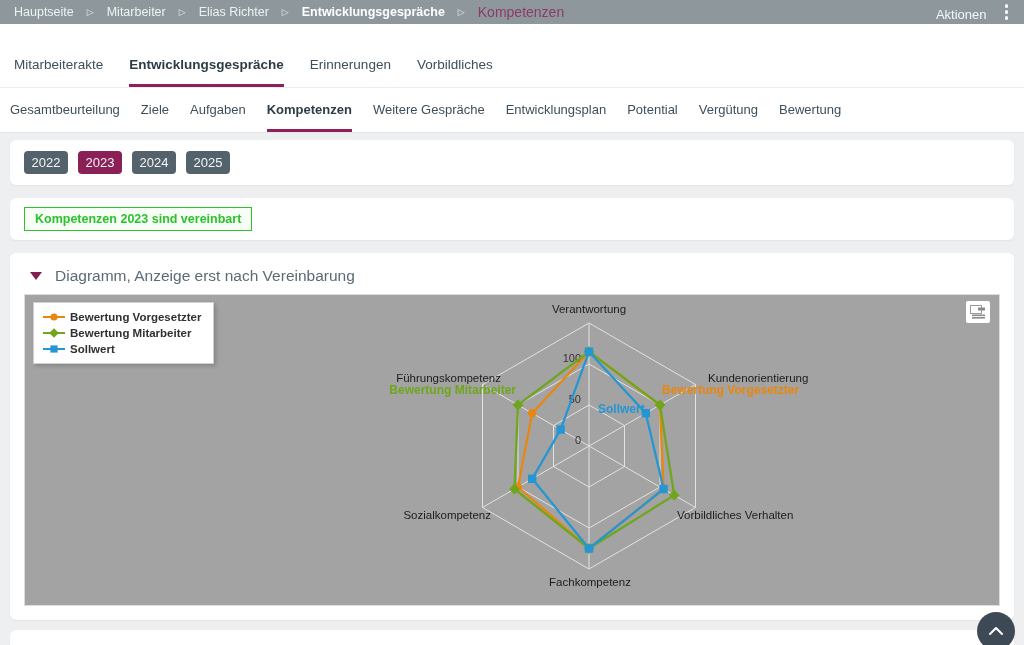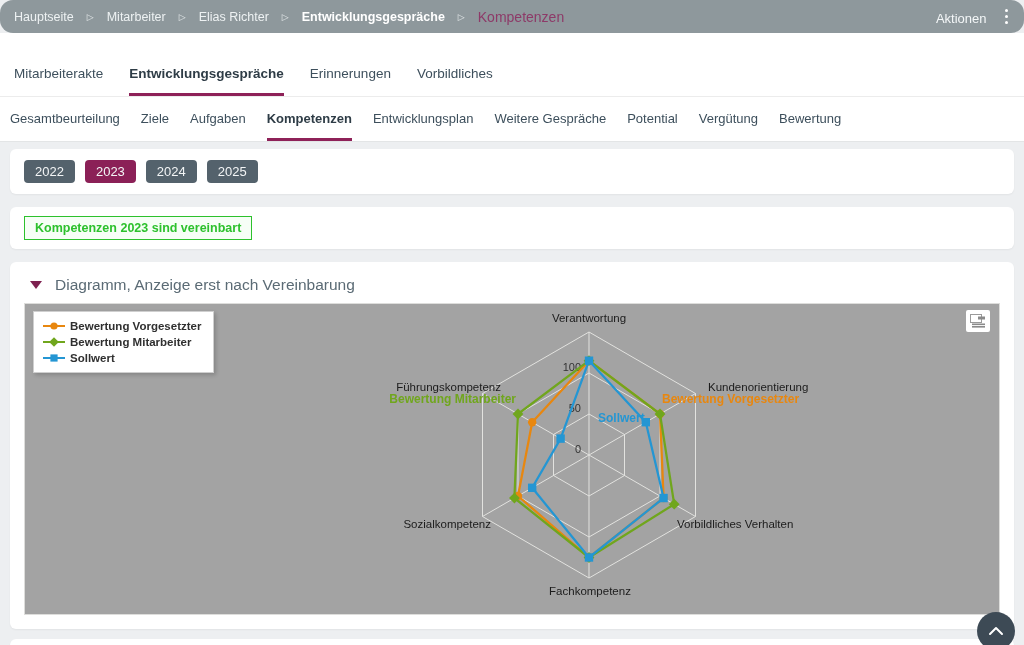--- a/index.html
+++ b/index.html
@@ -1,21 +1,21 @@
 <!DOCTYPE html>
 <html style="--topbar-bg: #8e989c; --accent-magenta: #8e2158; --year-chip-bg: #54626c; --year-chip-active-bg: #8b2057; --badge-green: #2dc12d; --scroll-button-bg: #3d4a55;"><head>
 <meta charset="utf-8">
 <style>
   * { margin:0; padding:0; box-sizing:border-box; }
   html,body { width:1024px; height:645px; overflow:hidden; }
   body { font-family:"Liberation Sans", sans-serif; background:#edeff1; position:relative; }
 
   
-  .topbar { height:33px; background:var(--topbar-bg,#8e989c); display:flex; align-items:center;
-            justify-content:space-between; padding:0 14px;border-radius:13px; }
+  .topbar { height:24px; background:var(--topbar-bg,#8e989c); display:flex; align-items:center;
+            justify-content:space-between; padding:0 14px; }
   .breadcrumbs { display:flex; align-items:center; gap:13px; }
   .crumb { font-size:12.5px; color:#eef2f3; cursor:pointer; }
   .crumb.emphasis { font-weight:bold; color:#ffffff; }
   .crumb.current { color:#8d3a68; font-size:14px; }
   .crumb-sep { font-size:9px; color:rgba(245,248,249,.85); }
   .topbar-right { display:flex; align-items:flex-end; gap:16px; }
   .actions-label { color:#f4f7f8; font-size:13px; cursor:pointer; }
   .kebab { display:flex; flex-direction:column; gap:2.5px; cursor:pointer; padding:2px; }
   .kebab i { width:3.5px; height:3.5px; border-radius:50%; background:#fff; }
 
@@ -23,21 +23,21 @@
   .tabs { background:#fff; display:flex; align-items:flex-end; }
   .tabs-primary { height:64px; padding:0 0 0 14px; gap:26px; border-bottom:1px solid #ececec; }
   .tabs-secondary { height:45px; padding:0 0 0 10px; gap:21px; border-bottom:1px solid #e3e5e6; }
   .tab { font-size:13.5px; color:#3d4f5c; padding-bottom:12px; border-bottom:3px solid transparent; cursor:pointer; white-space:nowrap; }
   .tabs-secondary .tab { font-size:13px; }
   .tab.active { font-weight:bold; color:#2e3c46; border-bottom-color:var(--accent-magenta,#8e2158); }
 
   
   .card { background:#fff; border-radius:6px; margin:0 10px; box-shadow:0 1px 2px rgba(0,0,0,.05); }
   .card-years { margin-top:7px; padding:11px 14px; display:flex; gap:10px; }
-  .chip { min-width:44px; padding:4px 11px; border:none; border-radius:4px; font-family:inherit;
+  .chip { min-width:44px; padding:4px 1px; border:none; border-radius:4px; font-family:inherit;
           background:var(--year-chip-bg,#56646e); color:#f3f5f6; font-size:13px; cursor:pointer; }
   .chip.active { background:var(--year-chip-active-bg,#8b2057); }
   .card-badge { margin-top:13px; padding:9px 14px; }
   .badge { display:inline-block; border:1px solid var(--badge-green,#2dc12d); color:var(--badge-green,#2dc12d);
            background:#f6fef6; border-radius:0; padding:4px 10px; font-size:12.5px; font-weight:bold; }
   .card-diagram { margin-top:13px; padding:10px 14px 14px 14px; }
   .section-header { display:flex; align-items:center; gap:13px; padding:4px 0 9px 6px; cursor:pointer; }
   .caret { width:0; height:0; border-left:6px solid transparent; border-right:6px solid transparent;
            border-top:8px solid #7e2150; }
   .section-title { font-size:15.5px; color:#5b6b75; }
@@ -90,22 +90,22 @@
       <span class="tab">Mitarbeiterakte</span>
       <span class="tab active">Entwicklungsgespräche</span>
       <span class="tab">Erinnerungen</span>
       <span class="tab">Vorbildliches</span>
     </nav>
   <nav class="tabs tabs-secondary" id="tabsSecondary">
       <span class="tab">Gesamtbeurteilung</span>
       <span class="tab">Ziele</span>
       <span class="tab">Aufgaben</span>
       <span class="tab active">Kompetenzen</span>
+      <span class="tab">Weitere Gespräche</span>
       <span class="tab">Entwicklungsplan</span>
-      <span class="tab">Weitere Gespräche</span>
       <span class="tab">Potential</span>
       <span class="tab">Vergütung</span>
       <span class="tab">Bewertung</span>
     </nav>
 
   <main>
 
     <section class="card card-years" id="yearFilters">
         <button class="chip">2022</button>
         <button class="chip active">2023</button>

